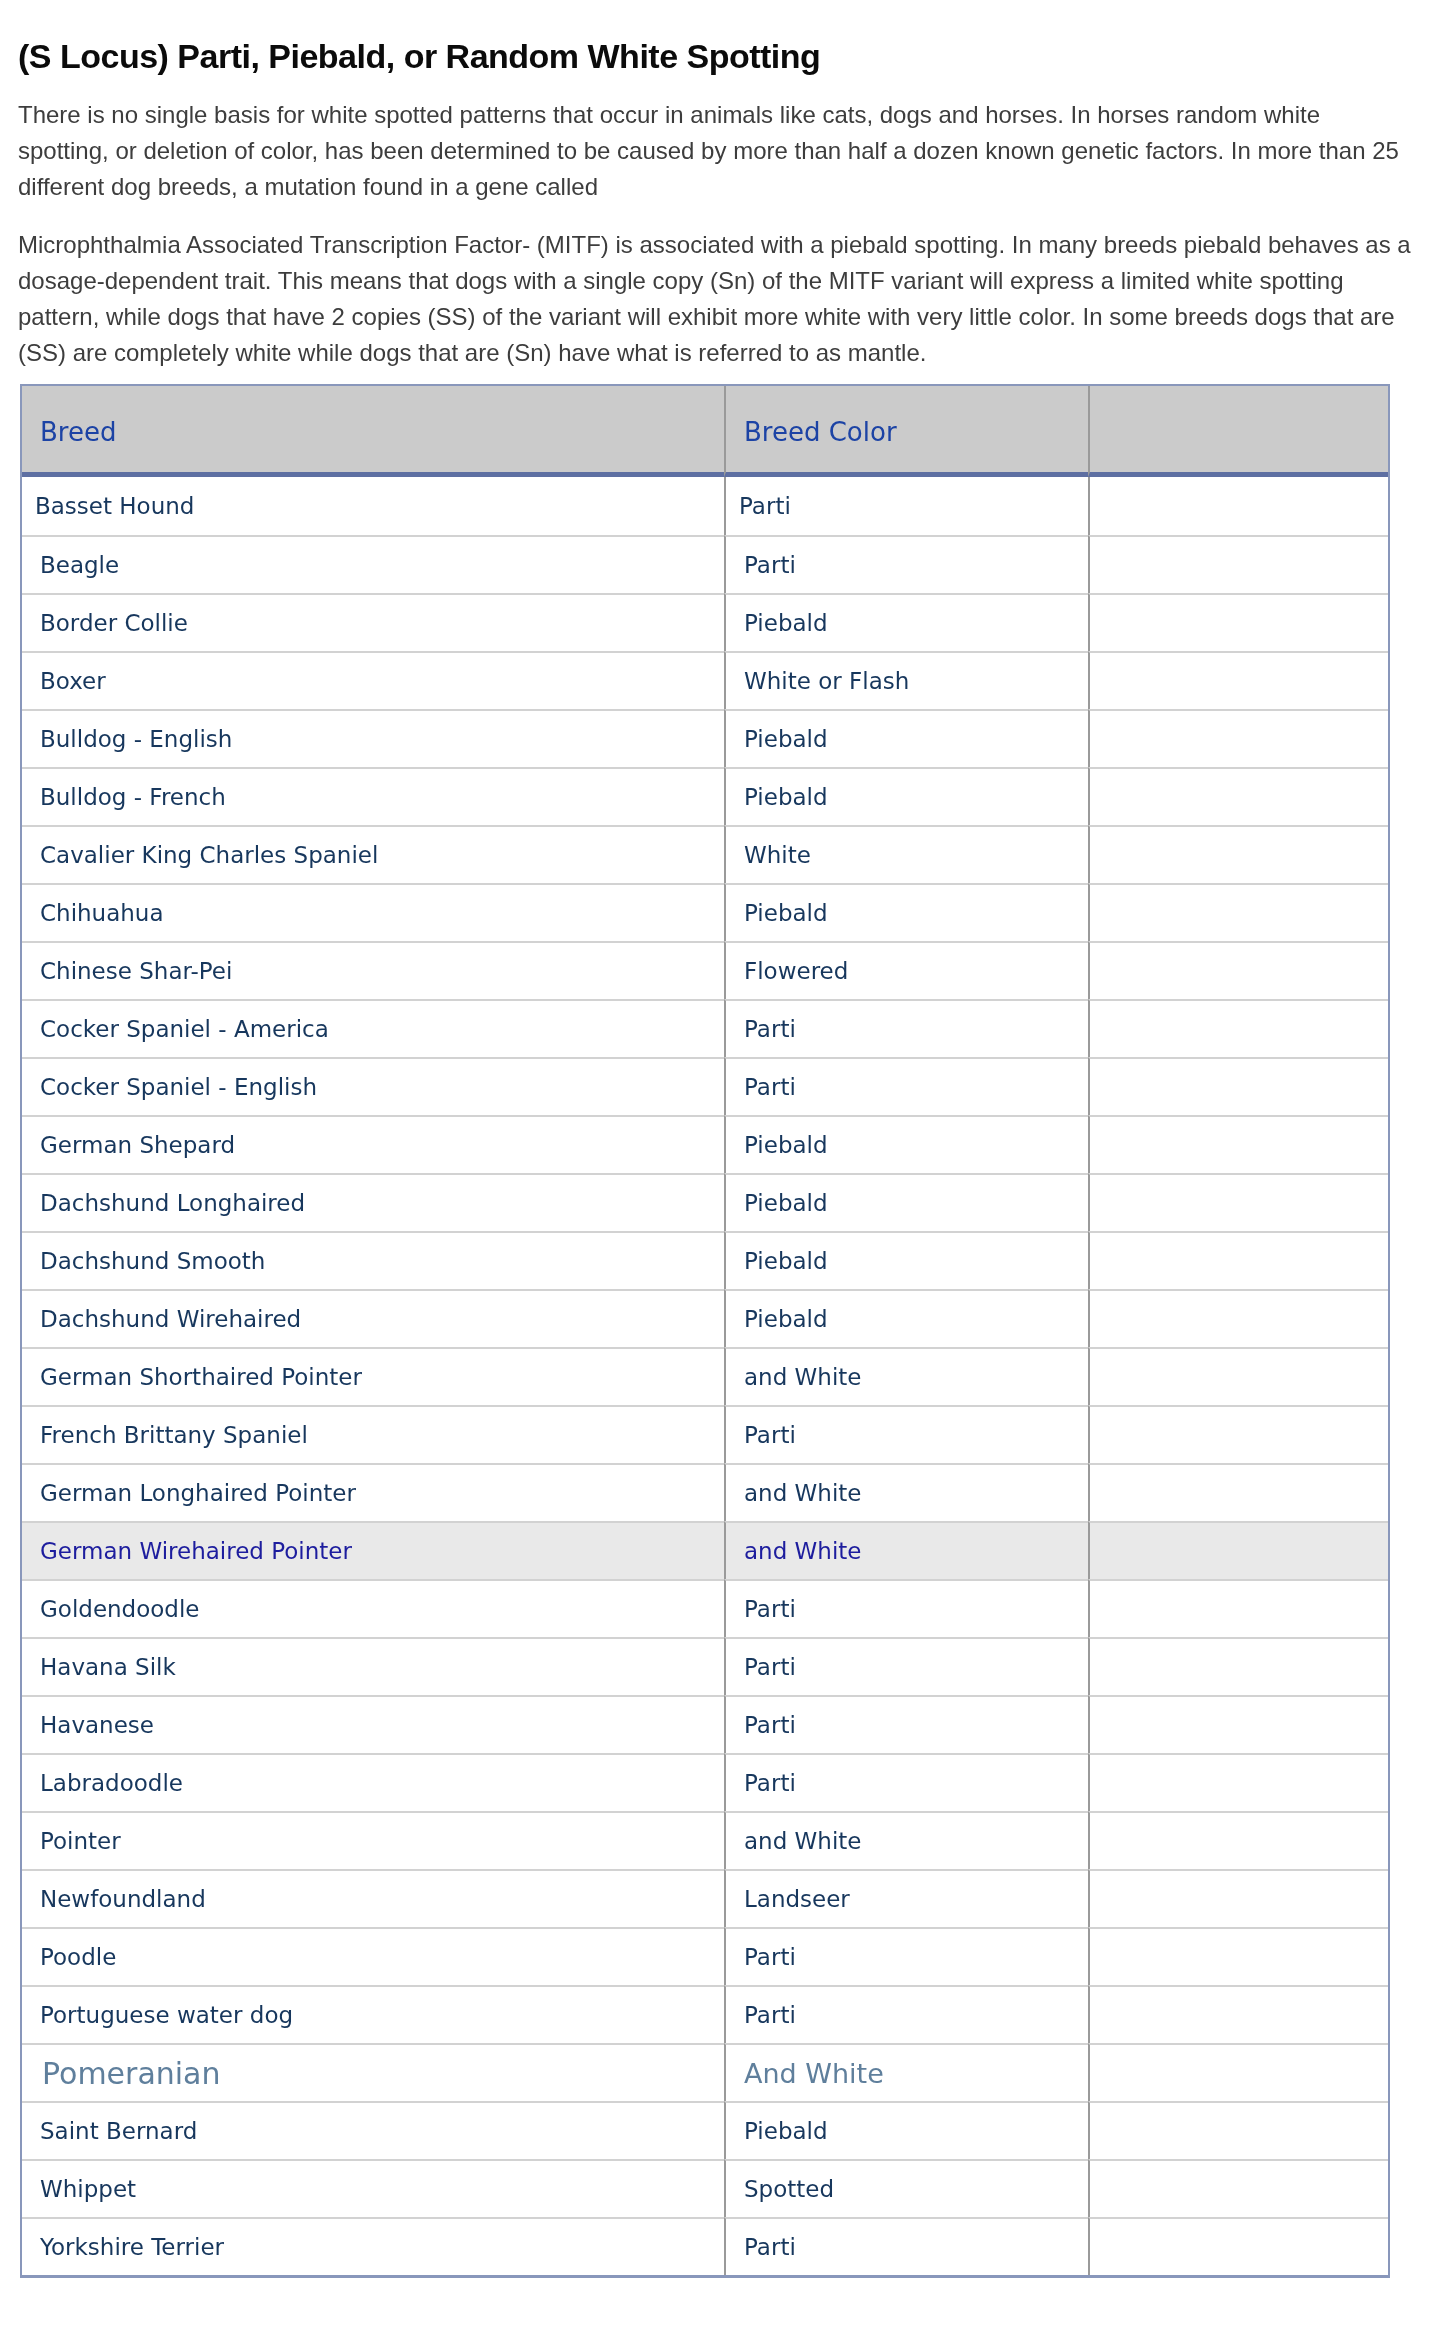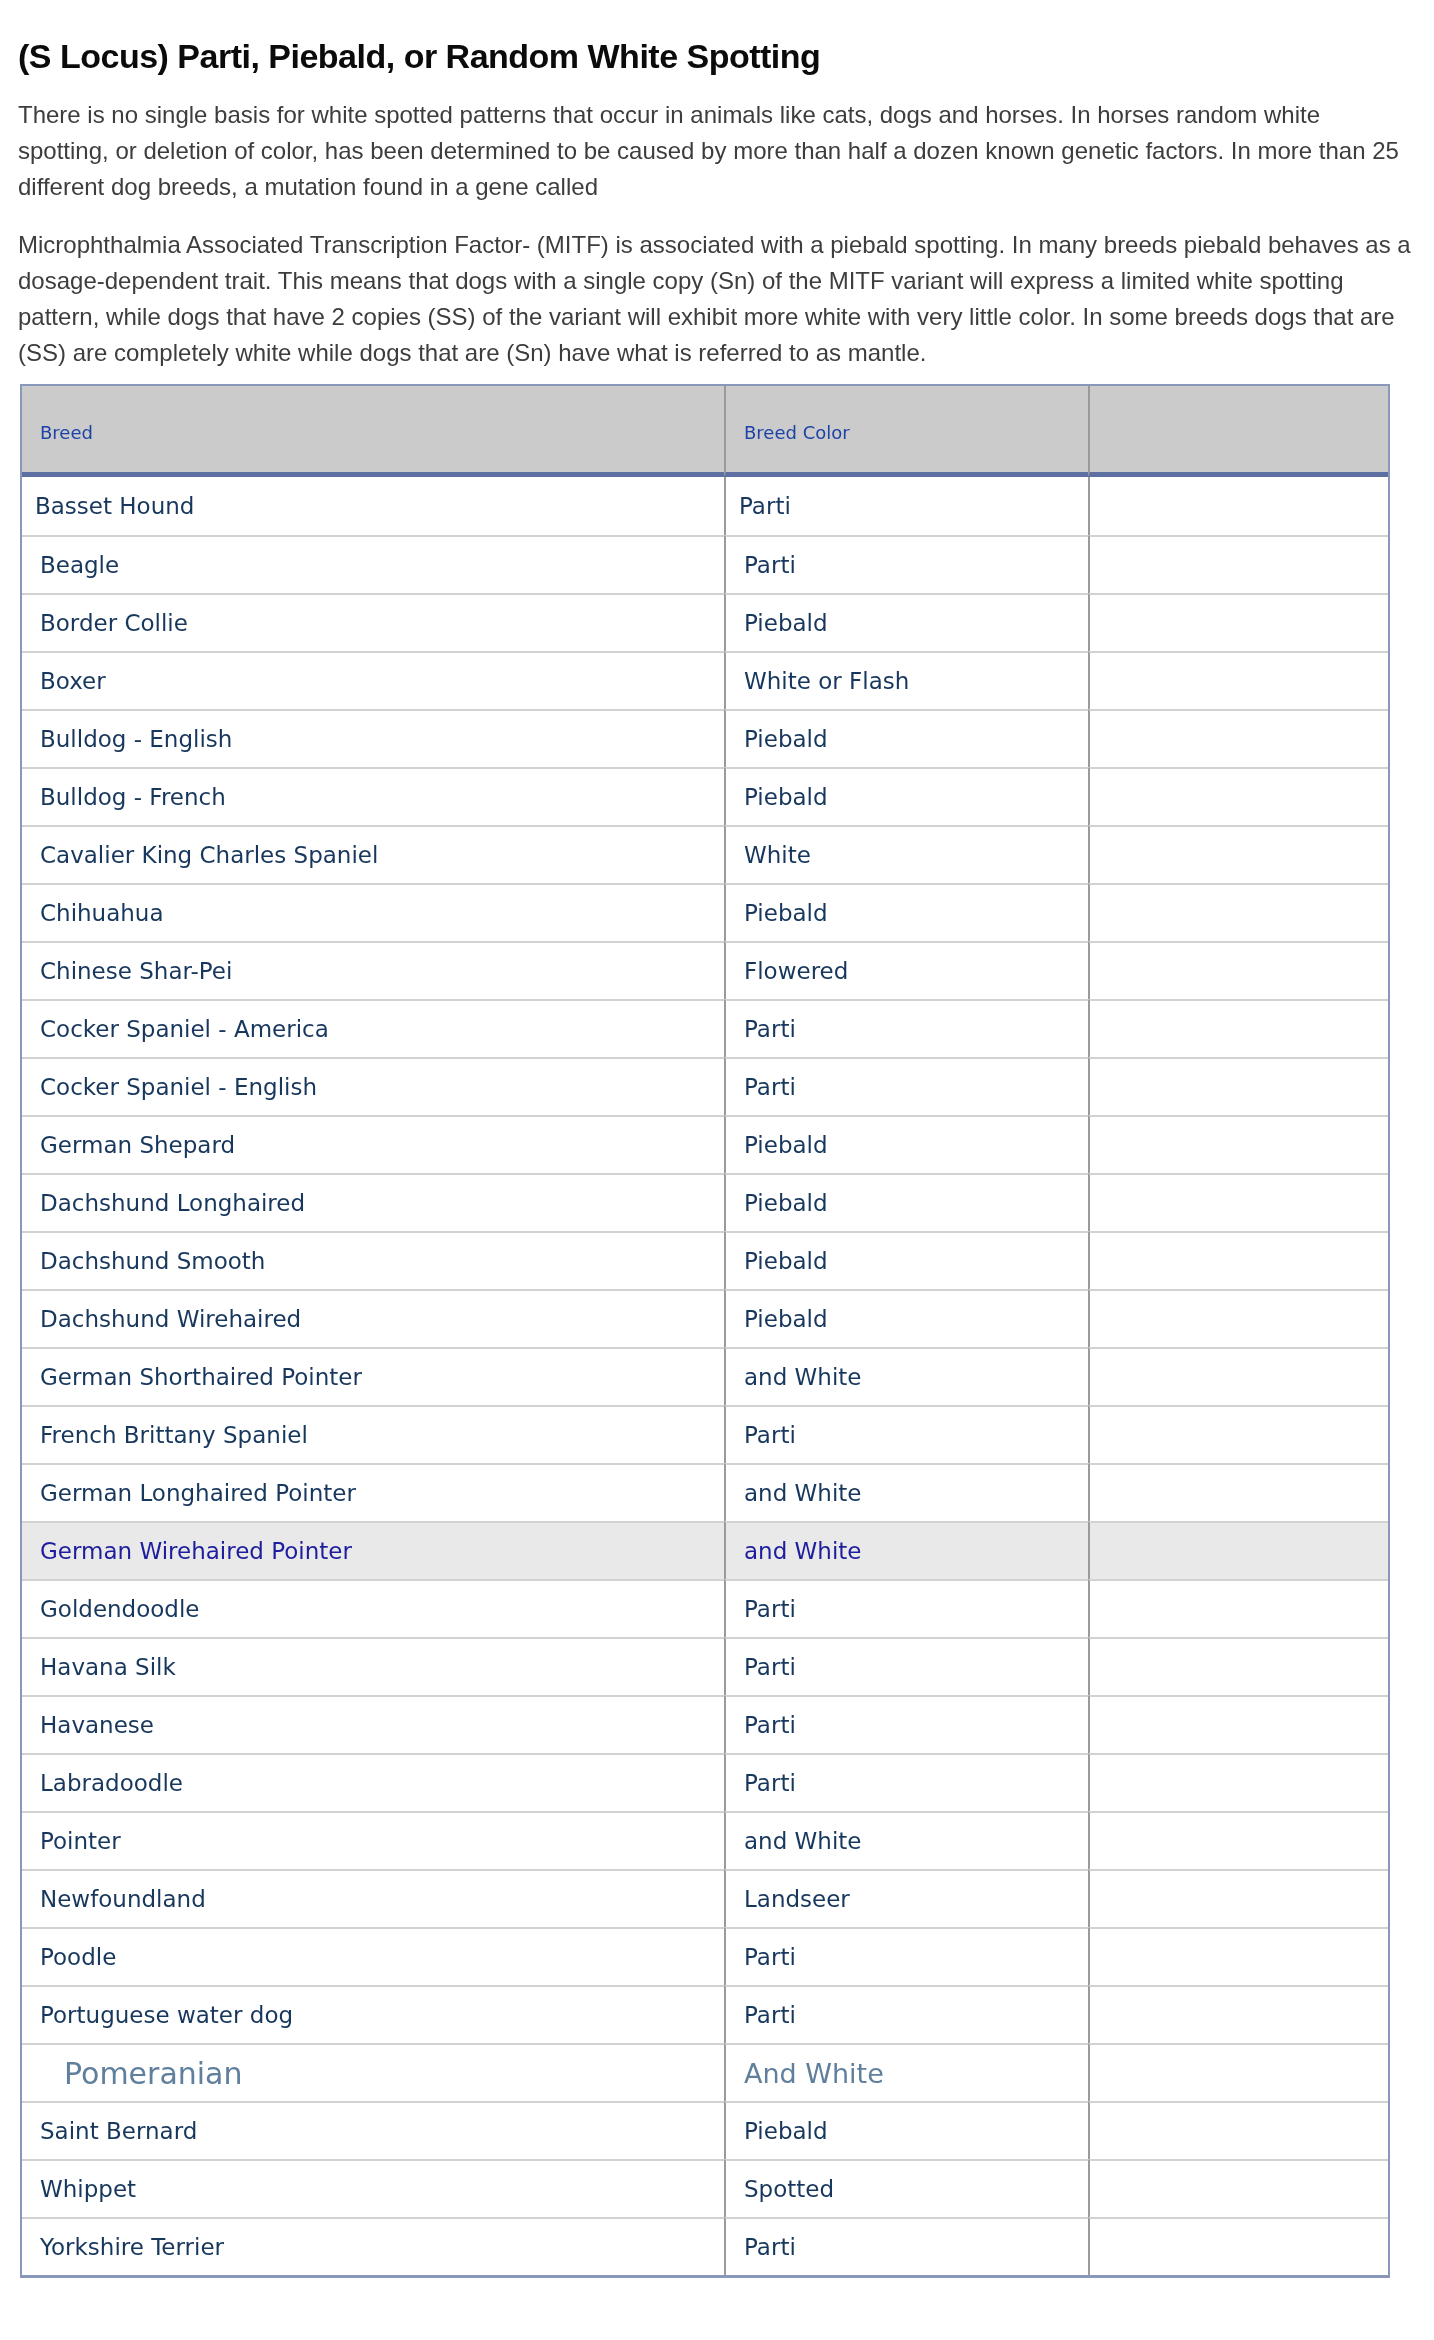--- a/index.html
+++ b/index.html
@@ -55,21 +55,21 @@
     border-collapse: separate;
     border-spacing: 0;
     border: 2px solid var(--outer-border);
     border-bottom-width: 3px;
     font-family: "DejaVu Sans", sans-serif;
   }
   .breed-table th {
     height: 91px;
     background: var(--header-bg);
     color: var(--header-text);
-    font-size: 18px;
+    font-size: 26px;
     font-weight: normal;
     text-align: left;
     padding: 6px 10px 0 18px;
     vertical-align: middle;
     border-bottom: 5px solid var(--header-bottom-border);
   }
   .breed-table th + th { border-left: 2px solid var(--column-separator); }
   .breed-table td {
     height: 58px;
     color: var(--cell-text);
@@ -86,21 +86,21 @@
 
   tr.row-selected td {
     background: var(--selected-row-bg);
     color: var(--selected-row-text);
   }
   tr.row-muted td {
     color: var(--muted-row-text);
   }
   tr.row-muted td.cell-breed {
     font-size: 30px;
-    padding-left: 42px;
+    padding-left: 20px;
   }
   tr.row-muted td.cell-color {
     font-size: 27px;
   }
 </style>
 </head>
 <body>
 
 <div class="content">
 

